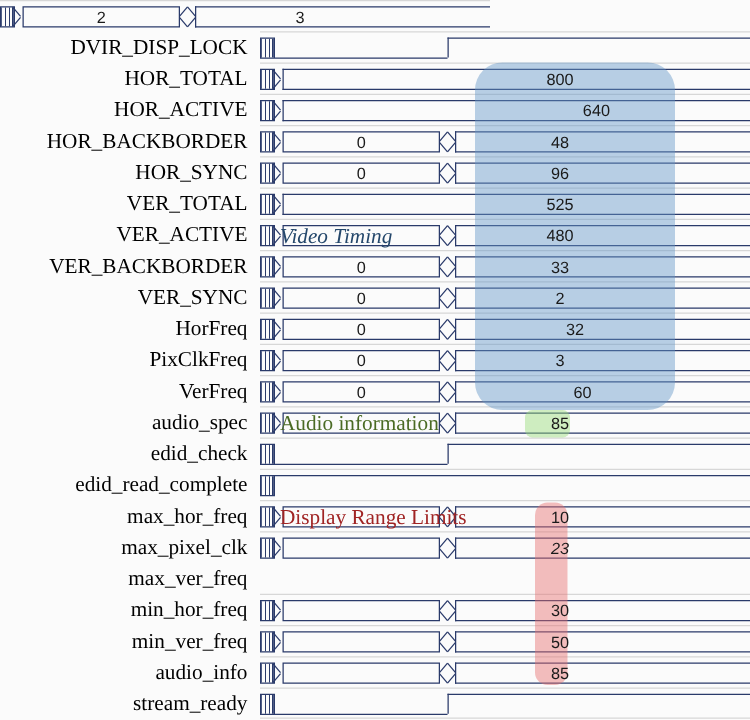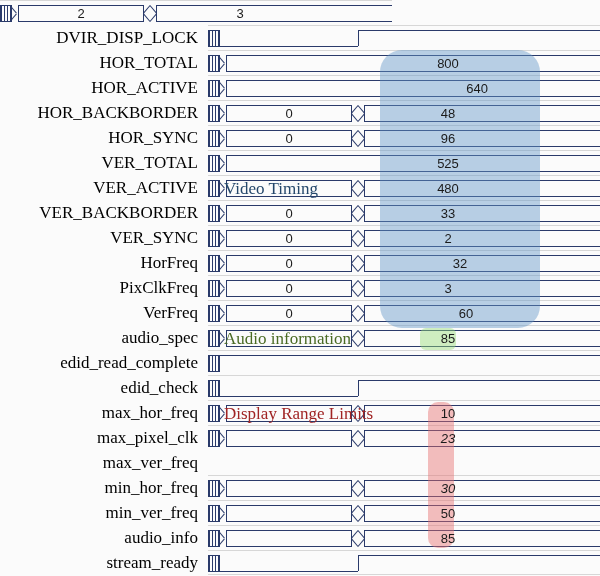--- a/index.html
+++ b/index.html
@@ -128,21 +128,21 @@
 
   
   .annot {
     position: absolute;
     font-family: var(--font);
     font-size: 17px;
     z-index: 3;
     white-space: nowrap;
     pointer-events: none;
   }
-  .annot-blue  { color: #24476b; }
+  .annot-blue  { color: #24476b; font-style: italic; }
   .annot-green { color: #4a6b24; }
   .annot-red   { color: #a02424; }
 
   .row:last-child .waves { border-bottom: 1px solid #d7d7d7; }
 </style>
 </head>
 <body>
 
 <div class="viewer" id="viewer">
   <div class="hl hl-blue"></div>
@@ -307,36 +307,36 @@
         <span class="cap cap-open-l" style="left: 10px;"></span>
         <span class="bus" style="left: 18px; width: 126px;"></span>
         <span class="cap cap-open-r" style="left: 140px;"></span>
         <span class="cap cap-open-l" style="left: 150px;"></span>
         <span class="bus" style="left: 156px; width: 236px; border-right: none;"></span>
         <span class="bus-text" style="left: 200px; width: 80px;">85</span>
         <span class="annot annot-green" style="left: 16px; top: 3px;">Audio information</span>
       </div>
     </div>
     <div class="row">
-      <div class="label">edid_read_complete</div>
-      <div class="waves">
-        <span class="glitch"></span>
-        <span class="seg" style="left: 12px; top: 4px; width: 380px;"></span>
-      </div>
-    </div>
-    <div class="row">
       <div class="label">edid_check</div>
       <div class="waves">
         <span class="glitch"></span>
         <span class="seg" style="left: 12px; top: 20px; width: 138px;"></span>
         <span class="edge" style="left: 150px; top: 4px; height: 16px;"></span>
         <span class="seg" style="left: 150px; top: 4px; width: 242px;"></span>
       </div>
     </div>
     <div class="row">
+      <div class="label">edid_read_complete</div>
+      <div class="waves">
+        <span class="glitch"></span>
+        <span class="seg" style="left: 12px; top: 4px; width: 380px;"></span>
+      </div>
+    </div>
+    <div class="row">
       <div class="label">max_hor_freq</div>
       <div class="waves">
         <span class="glitch"></span>
         <span class="cap cap-open-l" style="left: 10px;"></span>
         <span class="bus" style="left: 18px; width: 126px;"></span>
         <span class="cap cap-open-r" style="left: 140px;"></span>
         <span class="cap cap-open-l" style="left: 150px;"></span>
         <span class="bus" style="left: 156px; width: 236px; border-right: none;"></span>
         <span class="bus-text" style="left: 200px; width: 80px;">10</span>
         <span class="annot annot-red" style="left: 16px; top: 3px;">Display Range Limits</span>
@@ -359,21 +359,21 @@
     </div>
     <div class="row">
       <div class="label">min_hor_freq</div>
       <div class="waves">
         <span class="glitch"></span>
         <span class="cap cap-open-l" style="left: 10px;"></span>
         <span class="bus" style="left: 18px; width: 126px;"></span>
         <span class="cap cap-open-r" style="left: 140px;"></span>
         <span class="cap cap-open-l" style="left: 150px;"></span>
         <span class="bus" style="left: 156px; width: 236px; border-right: none;"></span>
-        <span class="bus-text" style="left: 200px; width: 80px; font-style: italic;">30</span>
+        <span class="bus-text" style="left: 200px; width: 80px;">30</span>
       </div>
     </div>
     <div class="row">
       <div class="label">min_ver_freq</div>
       <div class="waves">
         <span class="glitch"></span>
         <span class="cap cap-open-l" style="left: 10px;"></span>
         <span class="bus" style="left: 18px; width: 126px;"></span>
         <span class="cap cap-open-r" style="left: 140px;"></span>
         <span class="cap cap-open-l" style="left: 150px;"></span>

